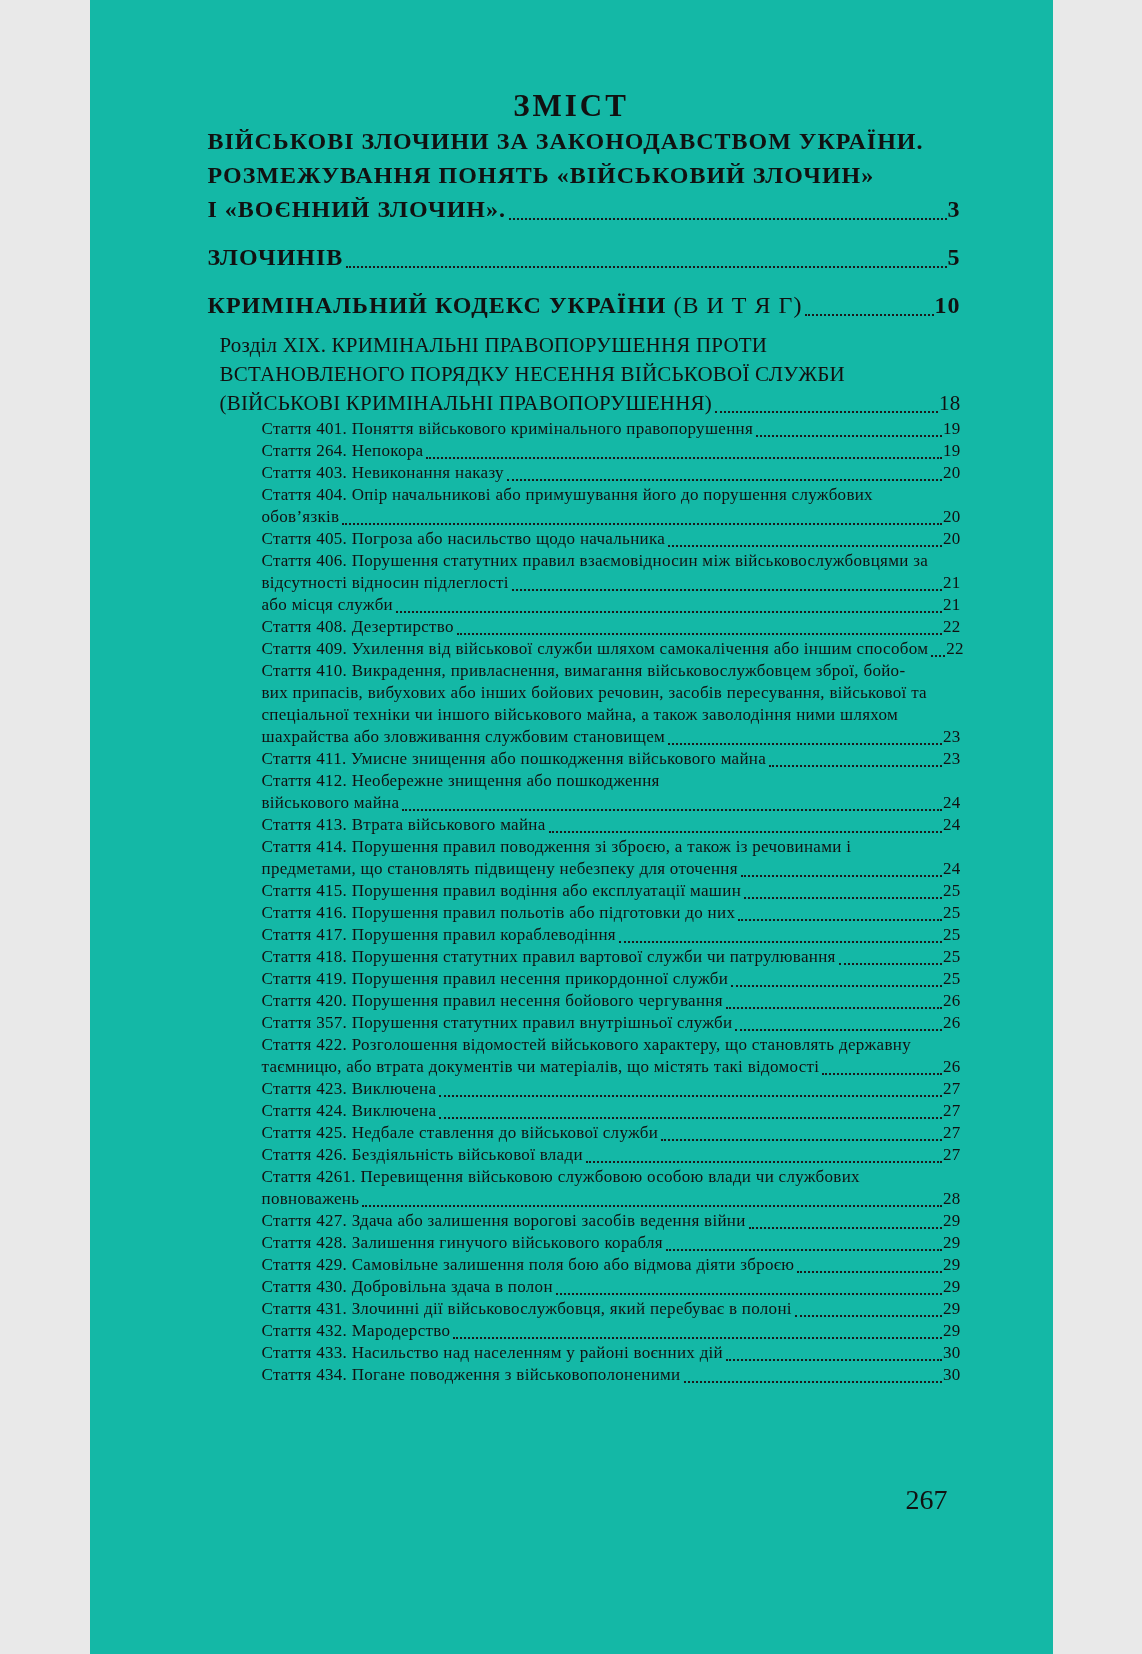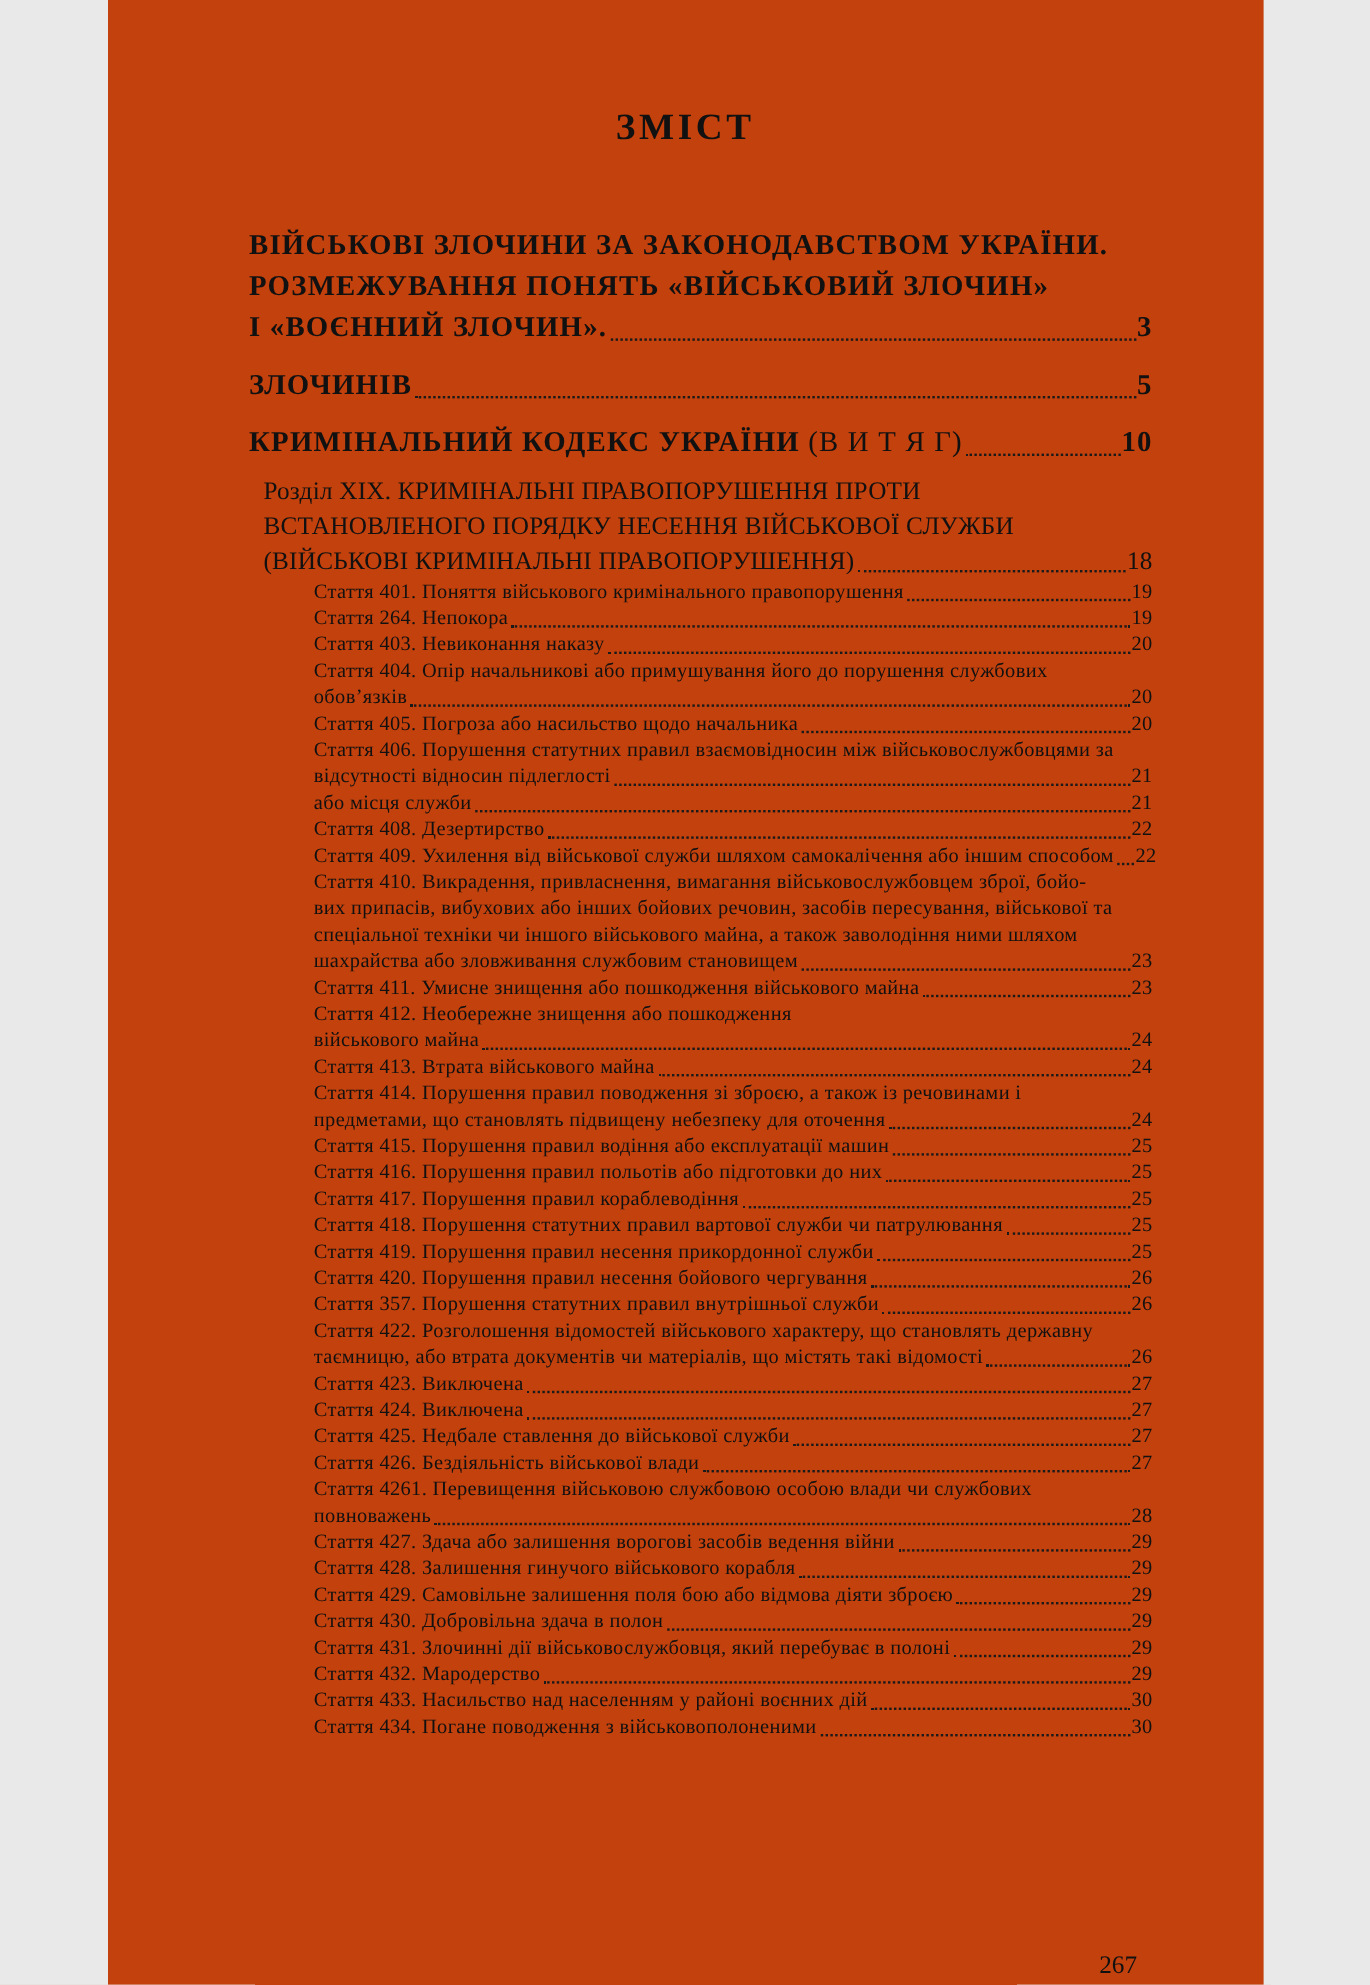--- a/index.html
+++ b/index.html
@@ -1,33 +1,32 @@
 <!DOCTYPE html>
 <html><head>
 <meta charset="utf-8">
 <style>
   html,body { margin:0; padding:0; background:#e9e9e9; }
   .page {
     position:relative;
     width:963px; height:1654px;
     margin:0 auto;
-    background:#c2410c;
+    background:#14b8a6;
     color:#111;
     font-family:"Liberation Serif","DejaVu Serif",serif;
     overflow:hidden;
   }
   .toc-title {
     text-align:center;
     padding-top:88px;
     font-size:31px;
     font-weight:bold;
     letter-spacing:3px;
   }
   .content {
-    margin-top:64px;
     padding-left:118px;
     padding-right:92px;
   }
   .toc-block { }
   .line { display:flex; align-items:flex-end; }
   .txt { white-space:pre; }
   .leader {
     flex:1 1 auto;
     min-width:14px;
     border-bottom:2.2px dotted #1a1a1a;
@@ -58,23 +57,23 @@
   .article {
     font-size:17px;
     line-height:22px;
     margin-left:54px;
     letter-spacing:0.3px;
   }
   .article .leader { margin-bottom:3px; border-bottom-width:2px; }
 
   .footer-page {
     position:absolute;
-    top:1625px;
+    top:1484px;
     right:105px;
-    font-size:21px;
+    font-size:28px;
   }
 </style>
 </head>
 <body>
 
 <div class="page">
   <div class="toc-title">ЗМІСТ</div>
   <div class="content">
       <div class="toc-block h1">
         <div class="line">

